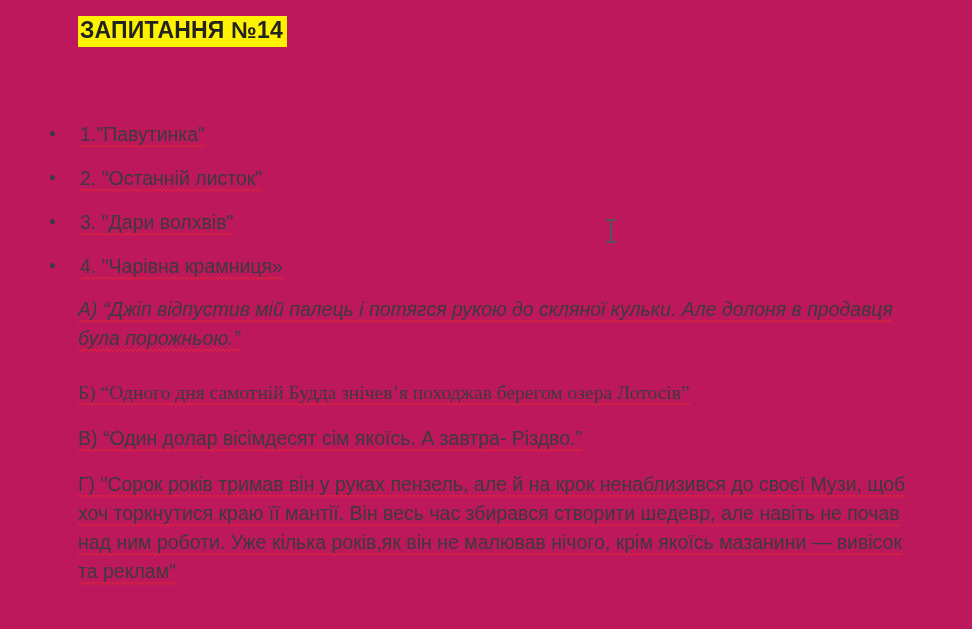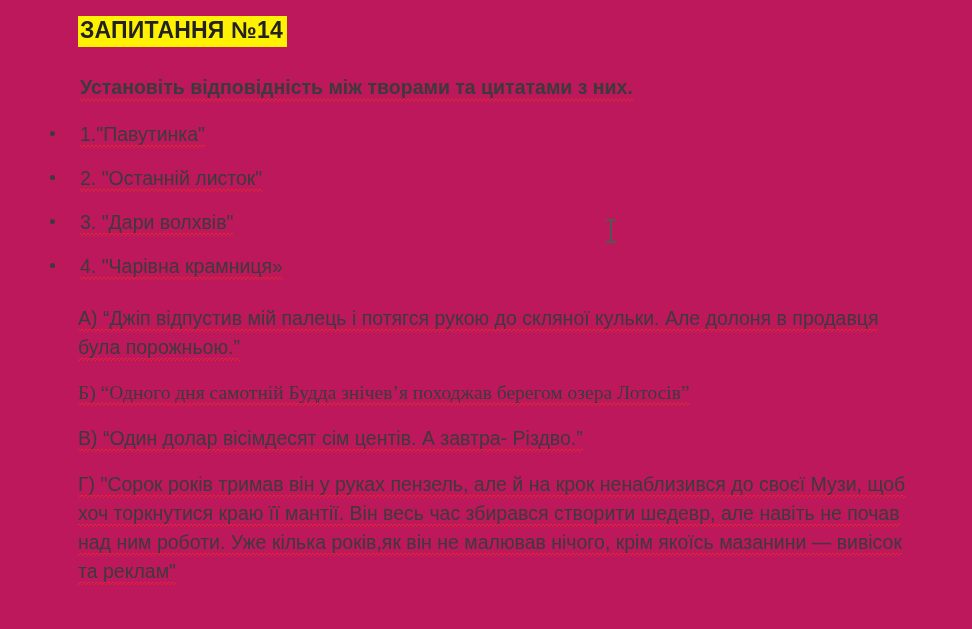--- a/index.html
+++ b/index.html
@@ -86,21 +86,21 @@
   }
 
   .para {
     position: absolute;
     left: 78px;
     width: 830px;
     font-size: 19.5px;
     color: #3b3b3b;
     line-height: 29px;
   }
-  .p-a { top: 304px; }
+  .p-a { top: 295px; font-style: italic; }
   .p-b { top: 378px; font-family: Liberation Serif, serif; }
   .p-v { top: 424px; }
   .p-g { top: 470px; }
 
   .cursor {
     position: absolute;
     left: 606px;
     top: 218px;
     width: 10px;
     height: 26px;
@@ -122,21 +122,20 @@
   .cursor .bar-top { top: 1px; }
   .cursor .bar-bot { top: 23px; }
 </style>
 </head>
 <body>
 
 <div class="page">
 
   <div class="title">ЗАПИТАННЯ №14</div>
 
-  <div class="subtitle sq">Установіть відповідність між творами та цитатами з них.</div>
 
   <ul class="list">
     <li>
       <span class="bullet"></span>
       <span class="sq">1."Павутинка"</span>
     </li>
     <li>
       <span class="bullet"></span>
       <span class="sq">2. "Останній листок"</span>
     </li>
@@ -152,21 +151,21 @@
 
   <div class="para p-a">
     <span class="sq">А) “Джіп відпустив мій палець і потягся рукою до скляної кульки. Але долоня в продавця була порожньою.”</span>
   </div>
 
   <div class="para p-b">
     <span class="sq">Б) “Одного дня самотній Будда знічев’я походжав берегом озера Лотосів”</span>
   </div>
 
   <div class="para p-v">
-    <span class="sq">В) “Один долар вісімдесят сім центів. А завтра- Різдво.”</span>
+    <span class="sq">В) “Один долар вісімдесят сім якоїсь. А завтра- Різдво.”</span>
   </div>
 
   <div class="para p-g">
     <span class="sq">Г) "Сорок років тримав він у руках пензель, але й на крок ненаблизився до своєї Музи, щоб хоч торкнутися краю її мантії. Він весь час збирався створити шедевр, але навіть не почав над ним роботи. Уже кілька років,як він не малював нічого, крім якоїсь мазанини — вивісок та реклам"</span>
   </div>
 
   <div class="cursor">
     <span class="bar-top"></span>
     <span class="stem"></span>
     <span class="bar-bot"></span>

